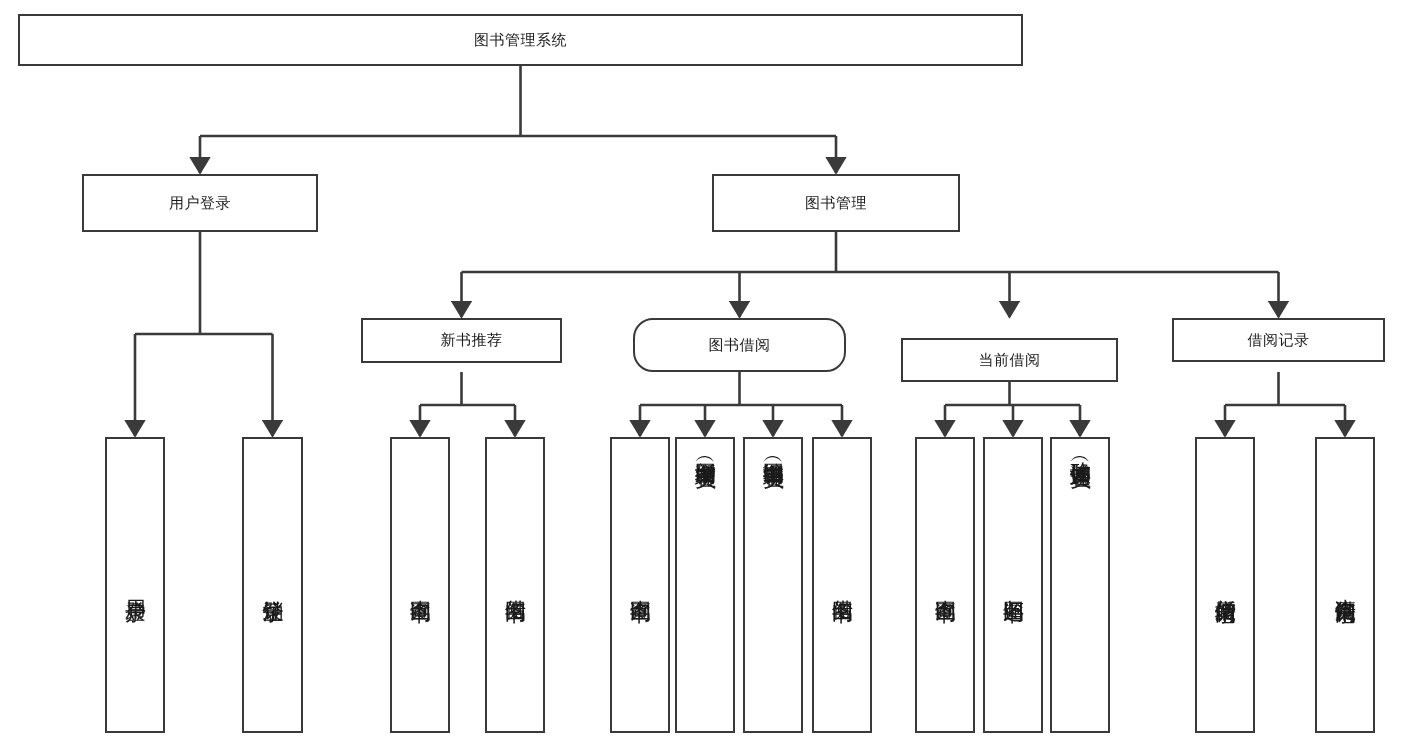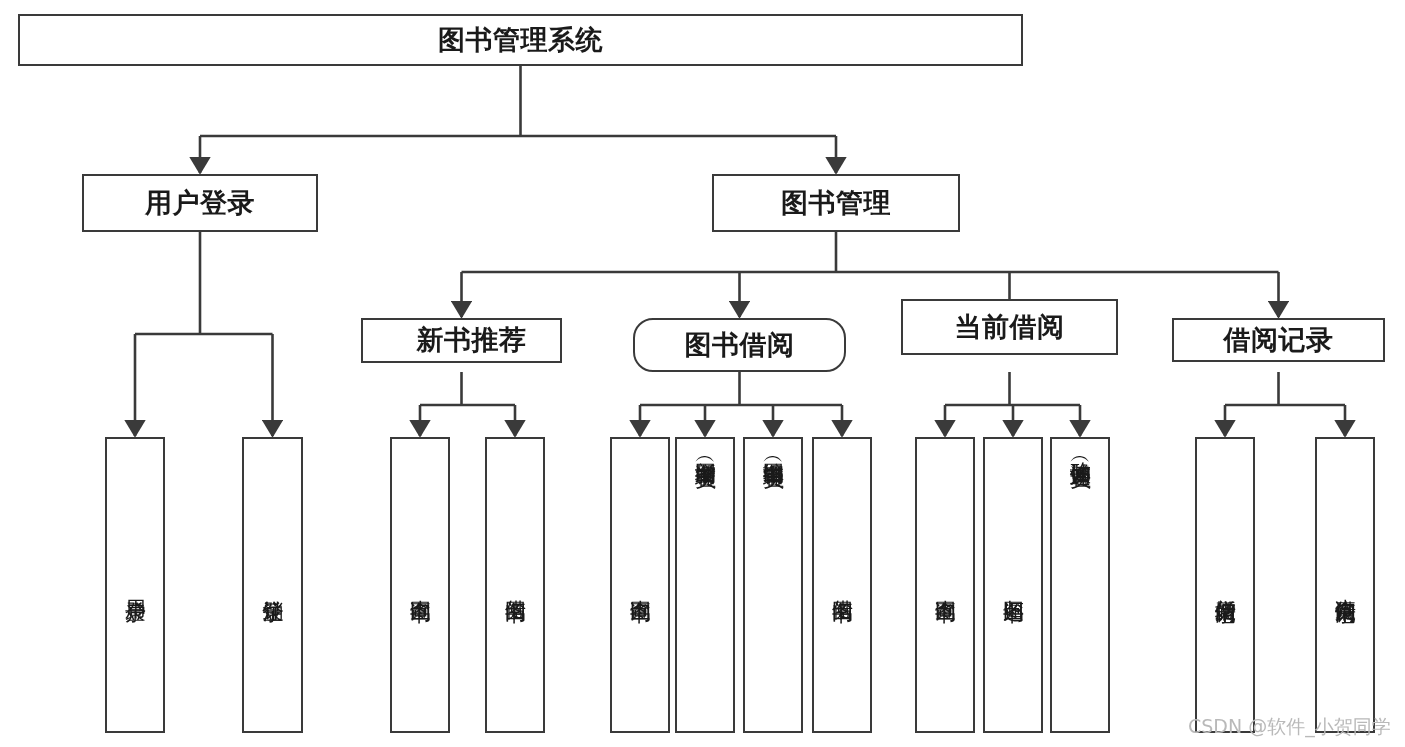--- a/index.html
+++ b/index.html
@@ -37,23 +37,22 @@
     justify-content: center;
     overflow: hidden;
   }
   .node-label {
     color: #1a1a1a;
     line-height: 1.12;
     text-align: center;
     white-space: pre-wrap;
   }
   .node.horizontal .node-label {
-    font-size: 27px;
+    font-size: 15px;
     letter-spacing: 0.5px;
-    font-weight: bold;
   }
   .node.vertical {
     align-items: flex-start;
     justify-content: center;
     padding-top: 6px;
   }
   .node.vertical .node-label {
     writing-mode: vertical-rl;
     text-orientation: upright;
     font-size: 21px;
@@ -129,21 +128,21 @@
       </div>
       <div class="node horizontal" style="left: 712px; top: 174px; width: 248px; height: 58px; border-color: rgb(58, 58, 58);">
         <span class="node-label" style="color: rgb(26, 26, 26); text-align: center;">图书管理</span>
       </div>
       <div class="node horizontal" style="left: 361px; top: 318px; width: 201px; height: 45px; border-color: rgb(58, 58, 58); padding-left: 20px;">
         <span class="node-label" style="color: rgb(26, 26, 26);">新书推荐</span>
       </div>
       <div class="node horizontal" style="left: 633px; top: 318px; width: 213px; height: 54px; border-color: rgb(58, 58, 58); border-radius: 20px;">
         <span class="node-label" style="color: rgb(26, 26, 26);">图书借阅</span>
       </div>
-      <div class="node horizontal" style="left: 901px; top: 299px; width: 217px; height: 56px; border-color: rgb(58, 58, 58); justify-content: center;">
+      <div class="node horizontal" style="left: 901px; top: 338px; width: 217px; height: 44px; border-color: rgb(58, 58, 58); justify-content: center;">
         <span class="node-label" style="color: rgb(26, 26, 26);">当前借阅</span>
       </div>
       <div class="node horizontal" style="left: 1172px; top: 318px; width: 213px; height: 44px; border-color: rgb(58, 58, 58);">
         <span class="node-label" style="color: rgb(26, 26, 26);">借阅记录</span>
       </div>
       <div class="node vertical centered" style="left: 105px; top: 437px; width: 60px; height: 296px; border-color: rgb(58, 58, 58);">
         <span class="node-label" style="color: rgb(26, 26, 26);">用户登录</span>
       </div>
       <div class="node vertical centered" style="left: 242px; top: 437px; width: 61px; height: 296px; border-color: rgb(58, 58, 58);">
         <span class="node-label" style="color: rgb(26, 26, 26);">注销登录</span>
@@ -176,15 +175,14 @@
         <span class="node-label" style="color: rgb(26, 26, 26);">确认归还（管理员）</span>
       </div>
       <div class="node vertical centered" style="left: 1195px; top: 437px; width: 60px; height: 296px; border-color: rgb(58, 58, 58);">
         <span class="node-label" style="color: rgb(26, 26, 26);">新增借阅记录</span>
       </div>
       <div class="node vertical centered" style="left: 1315px; top: 437px; width: 60px; height: 296px; border-color: rgb(58, 58, 58);">
         <span class="node-label" style="color: rgb(26, 26, 26);">查询借阅记录</span>
       </div>
     </div>
 
-  <div class="watermark" style="left: 1188px; top: 714px; color: rgb(185, 185, 185);">CSDN @软件_小贺同学</div>
 
 </div>
 
 </body></html>

